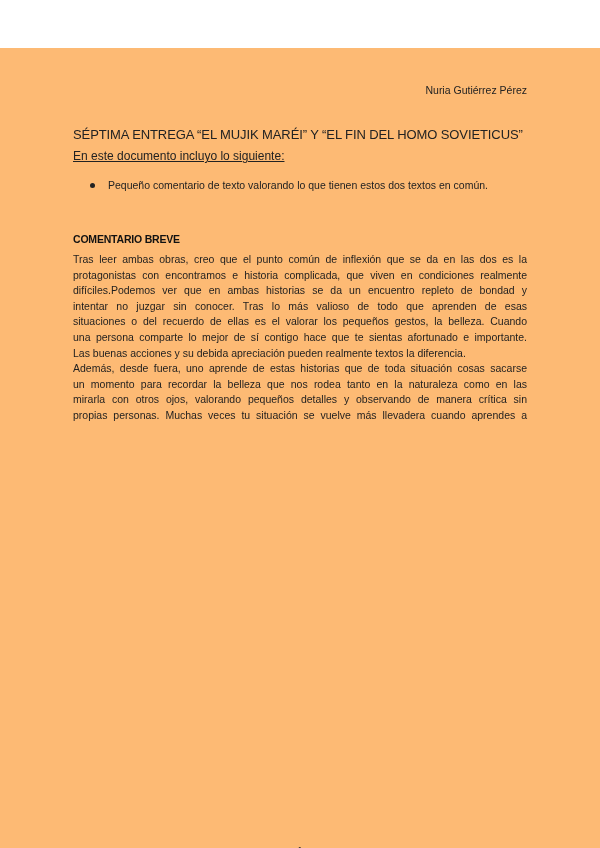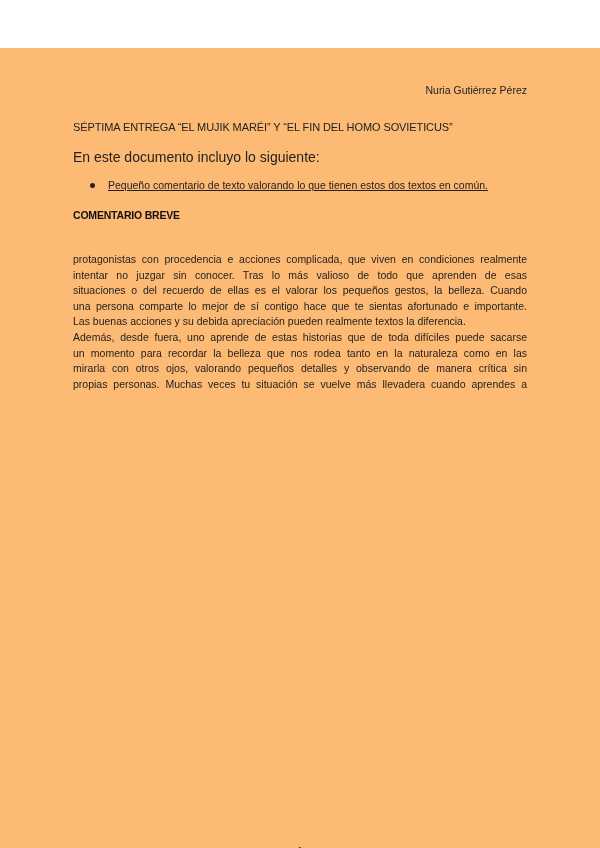--- a/index.html
+++ b/index.html
@@ -1,25 +1,25 @@
 <!DOCTYPE html>
 <html><head>
   <meta charset="utf-8">
   <style>
     html, body { margin: 0; padding: 0; background: #ffffff; }
     body { width: 600px; height: 848px; position: relative; overflow: hidden;
            font-family: "Liberation Sans", sans-serif; color: #1a1a1a; }
     .page { position: absolute; left: 0; top: 0; width: 600px; height: 848px; background: #fdba74; margin-top: 48px; }
     .author { position: absolute; right: 73px; top: 36px; font-size: 10.5px; color: #222; }
-    .title { position: absolute; left: 73px; top: 73px; font-size: 11px; letter-spacing: -0.1px; color: #222; }
-    .intro { position: absolute; left: 73px; top: 101px; font-size: 14px; color: #222; }
+    .title { position: absolute; left: 73px; top: 79px; font-size: 13px; letter-spacing: -0.1px; color: #222; }
+    .intro { position: absolute; left: 73px; top: 101px; font-size: 12px; text-decoration: underline; color: #222; }
     .bullet-list { position: absolute; left: 90px; top: 131px; margin: 0; padding: 0; list-style: none; }
-    .bullet-item { font-size: 10.5px; color: #222; display: flex; align-items: center; text-decoration: underline; }
+    .bullet-item { font-size: 10.5px; color: #222; display: flex; align-items: center; }
     .bullet-dot { display: inline-block; width: 5px; height: 5px; border-radius: 50%; background: #222; margin-right: 13px; }
-    .section-heading { position: absolute; left: 73px; top: 161px; font-size: 10.5px; font-weight: bold; color: #111; letter-spacing: -0.2px; }
+    .section-heading { position: absolute; left: 73px; top: 185px; font-size: 10.5px; font-weight: bold; color: #111; letter-spacing: -0.2px; }
     .paragraph { position: absolute; left: 73px; top: 204px; width: 454px; }
     .line { font-size: 10.5px; line-height: 15.6px; height: 15.6px; text-align: justify; text-align-last: justify; white-space: nowrap; color: #1e1e1e; }
     .line.last { text-align-last: left; }
     .page-number { position: absolute; left: 0; width: 600px; top: 797px; text-align: center; font-size: 10.5px; color: #222; }
   </style>
 </head>
 <body>
 
 <div class="page">
   <div class="author">Nuria Gutiérrez Pérez</div>
@@ -31,25 +31,27 @@
   <ul class="bullet-list">
     <li class="bullet-item">
       <span class="bullet-dot"></span>
       <span>Pequeño comentario de texto valorando lo que tienen estos dos textos en común.</span>
     </li>
   </ul>
 
   <div class="section-heading">COMENTARIO BREVE</div>
 
   <div class="paragraph">
-    <div class="line">protagonistas con procedencia e acciones complicada, que viven en condiciones realmente</div>
+    <div class="line">Tras leer ambas obras, creo que el punto común de inflexión que se da en las dos es la</div>
+    <div class="line">protagonistas con encontramos e historia complicada, que viven en condiciones realmente</div>
+    <div class="line">difíciles.Podemos ver que en ambas historias se da un encuentro repleto de bondad y</div>
     <div class="line">intentar no juzgar sin conocer. Tras lo más valioso de todo que aprenden de esas</div>
     <div class="line">situaciones o del recuerdo de ellas es el valorar los pequeños gestos, la belleza. Cuando</div>
     <div class="line">una persona comparte lo mejor de sí contigo hace que te sientas afortunado e importante.</div>
     <div class="line last">Las buenas acciones y su debida apreciación pueden realmente textos la diferencia.</div>
-    <div class="line">Además, desde fuera, uno aprende de estas historias que de toda difíciles puede sacarse</div>
+    <div class="line">Además, desde fuera, uno aprende de estas historias que de toda situación cosas sacarse</div>
     <div class="line">un momento para recordar la belleza que nos rodea tanto en la naturaleza como en las</div>
     <div class="line">mirarla con otros ojos, valorando pequeños detalles y observando de manera crítica sin</div>
     <div class="line">propias personas. Muchas veces tu situación se vuelve más llevadera cuando aprendes a</div>
   </div>
 
   <div class="page-number">1</div>
 </div>
 
 </body></html>

